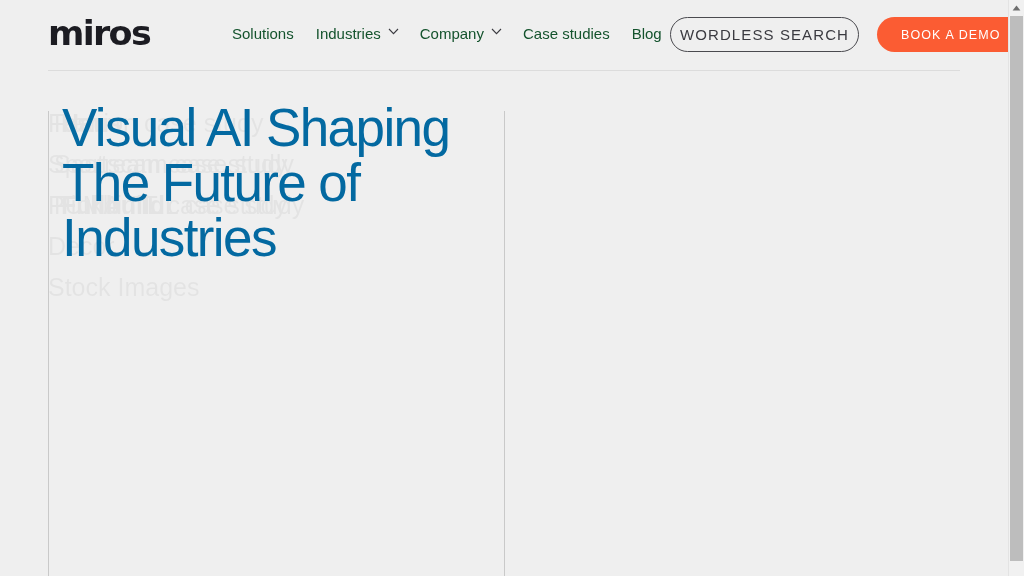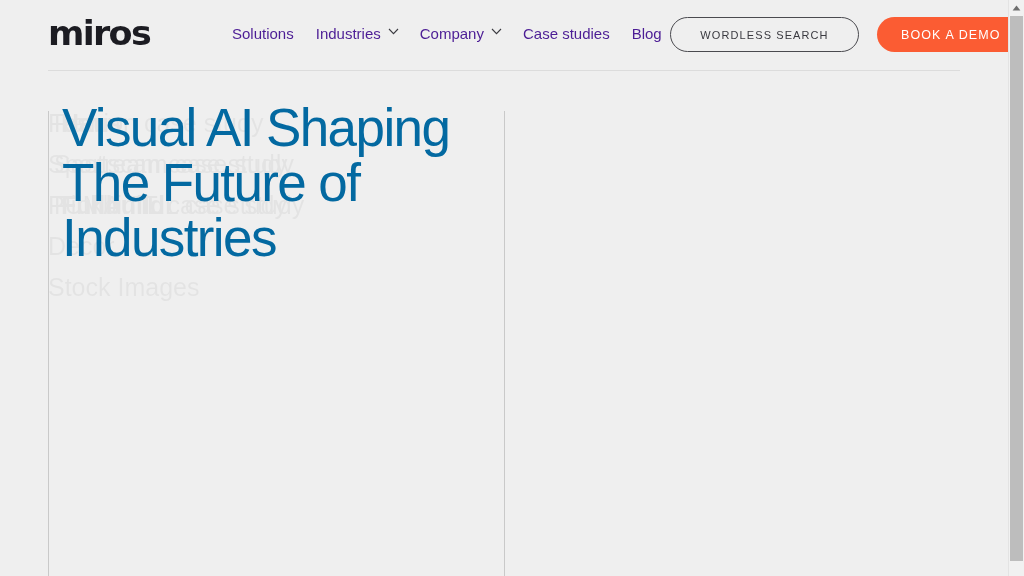--- a/index.html
+++ b/index.html
@@ -60,21 +60,21 @@
     align-items: center;
     gap: 22px;
     white-space: nowrap;
   }
 
   .nav-item {
     display: flex;
     align-items: center;
     gap: 7px;
     font-size: 15px;
-    color: #4c1d95;
+    color: #14532d;
     cursor: pointer;
     line-height: 20px;
   }
 
   .chev {
     display: inline-block;
     width: 10px;
     height: 10px;
     position: relative;
     top: -1px;
@@ -87,21 +87,21 @@
     position: absolute;
     left: 670px;
     top: 17px;
     width: 189px;
     height: 35px;
     border: 1px solid #4a4a4f;
     border-radius: 18px;
     background: transparent;
     color: #3a3a40;
     font-family: "Liberation Sans", sans-serif;
-    font-size: 11px;
+    font-size: 15px;
     letter-spacing: 1.1px;
     cursor: pointer;
     display: flex;
     align-items: center;
     justify-content: center;
   }
 
   #book-demo-btn {
     position: absolute;
     left: 877px;

